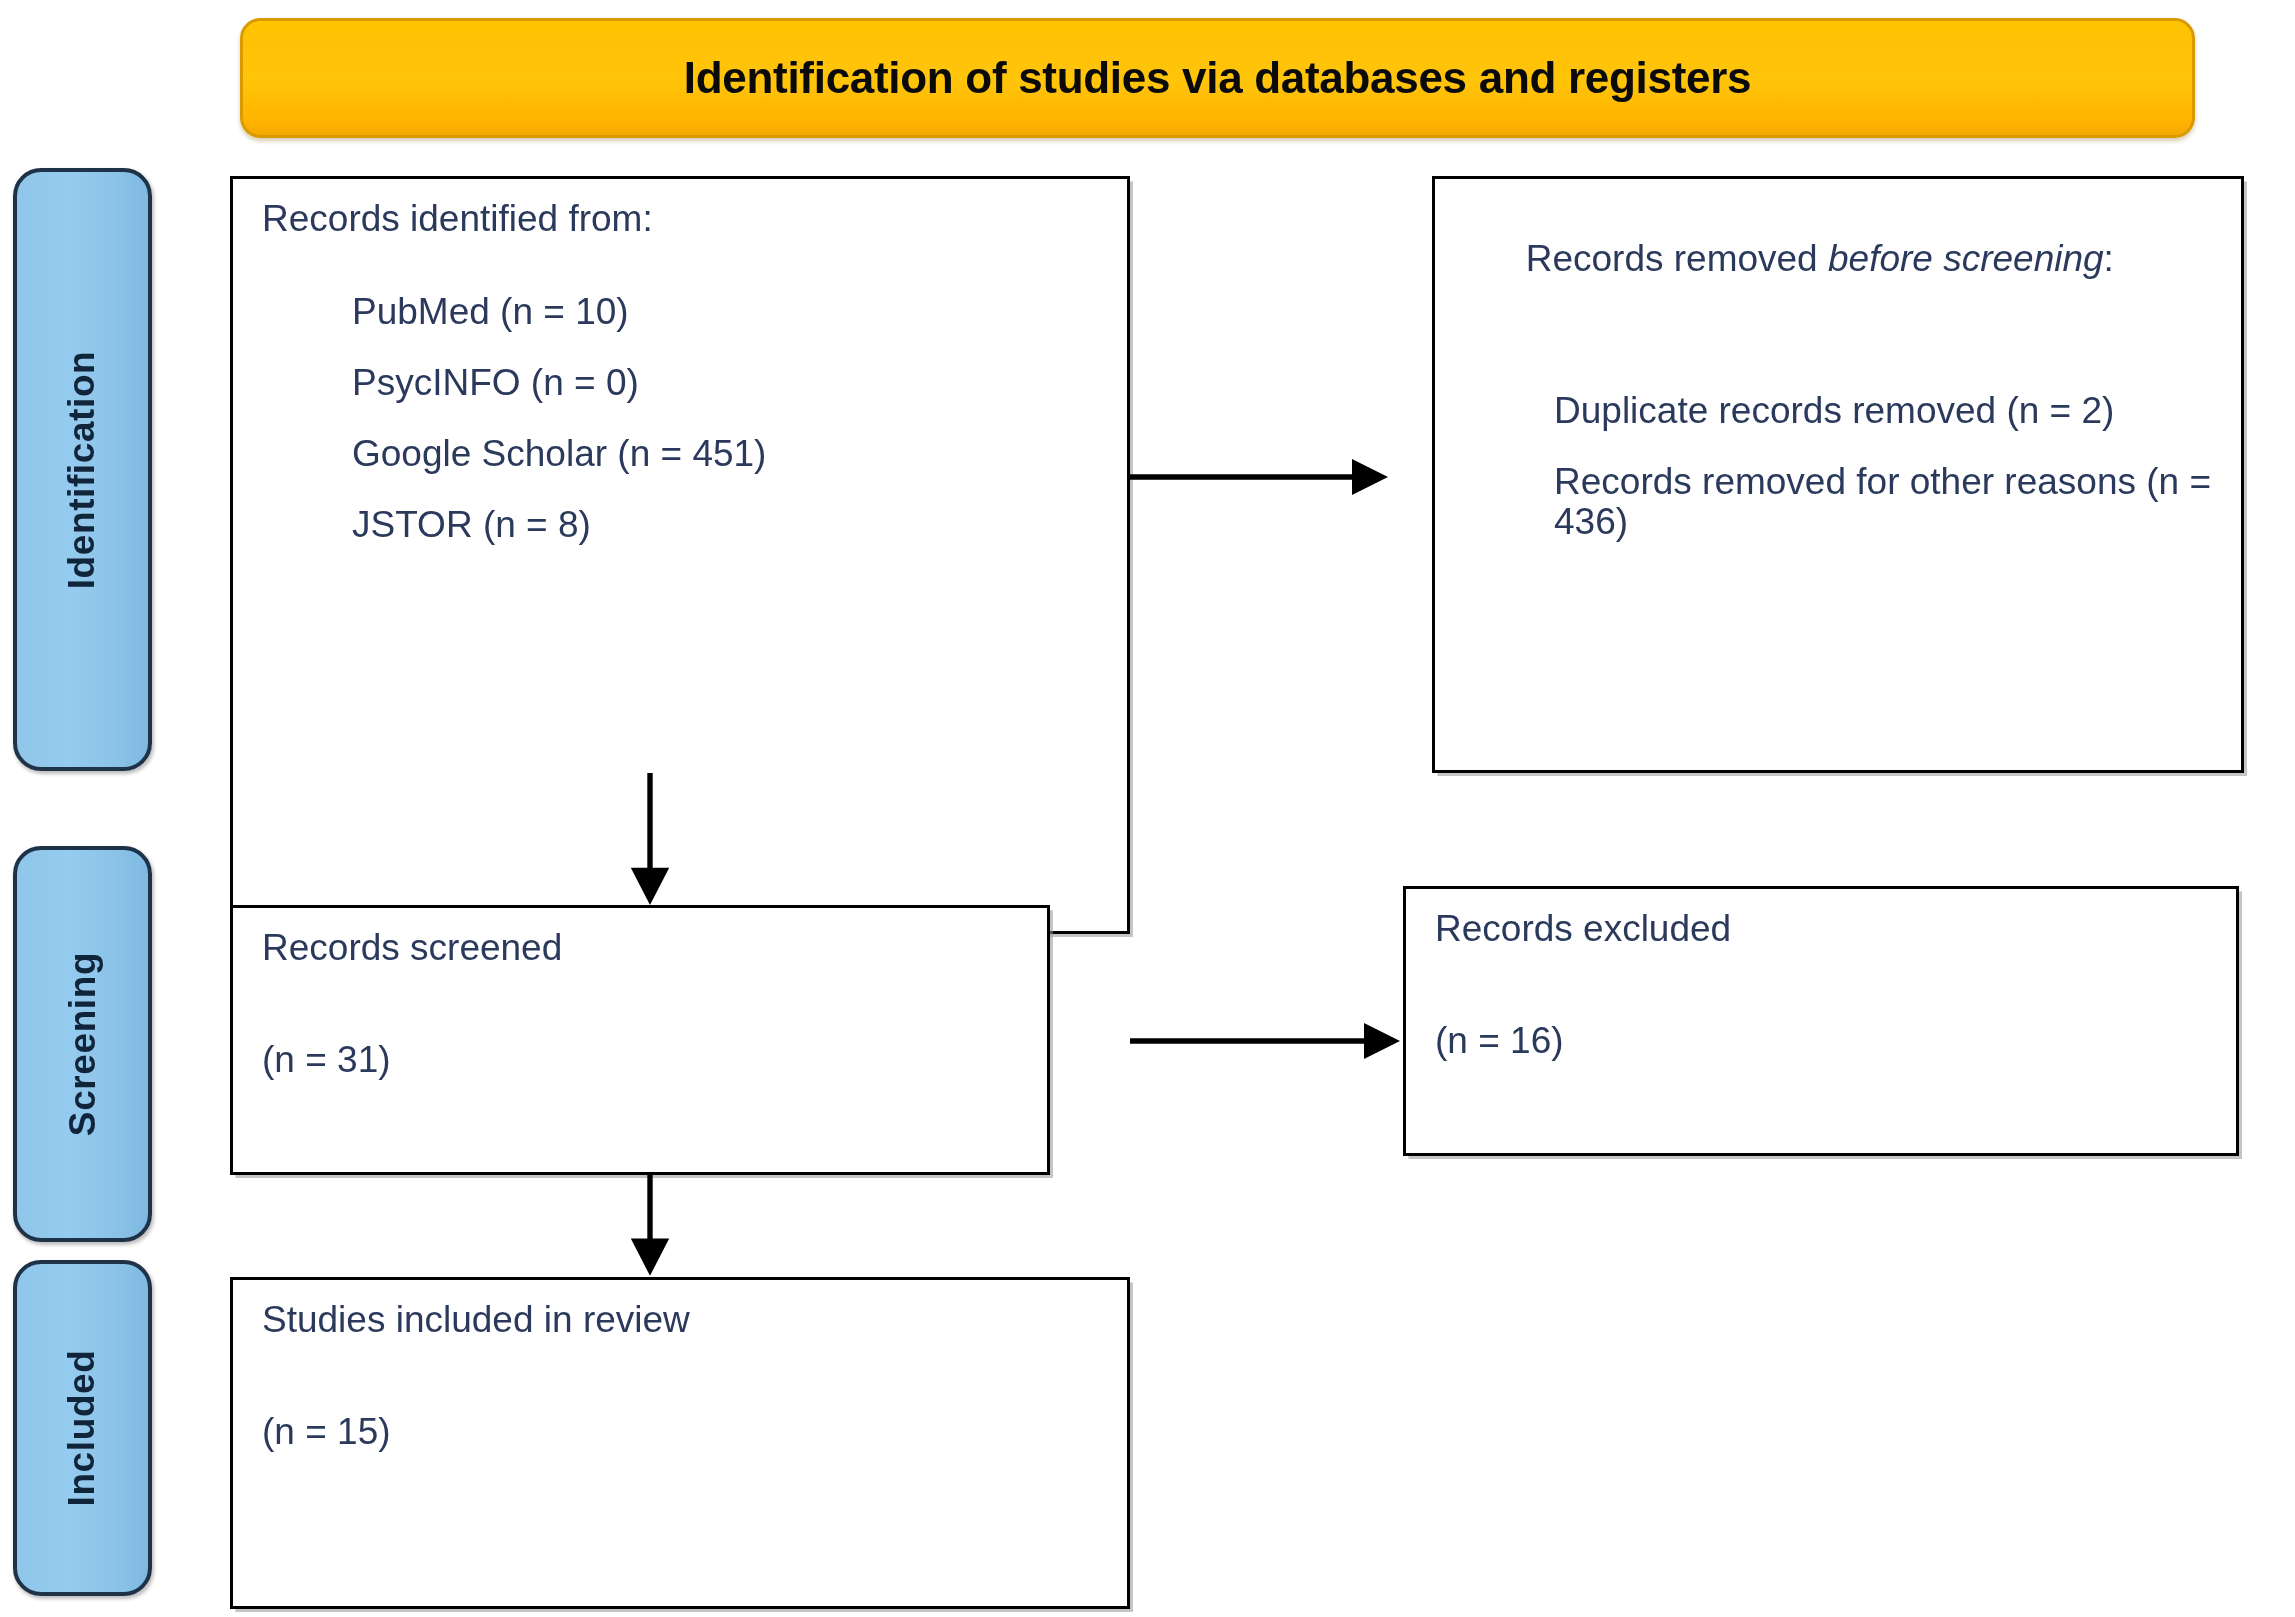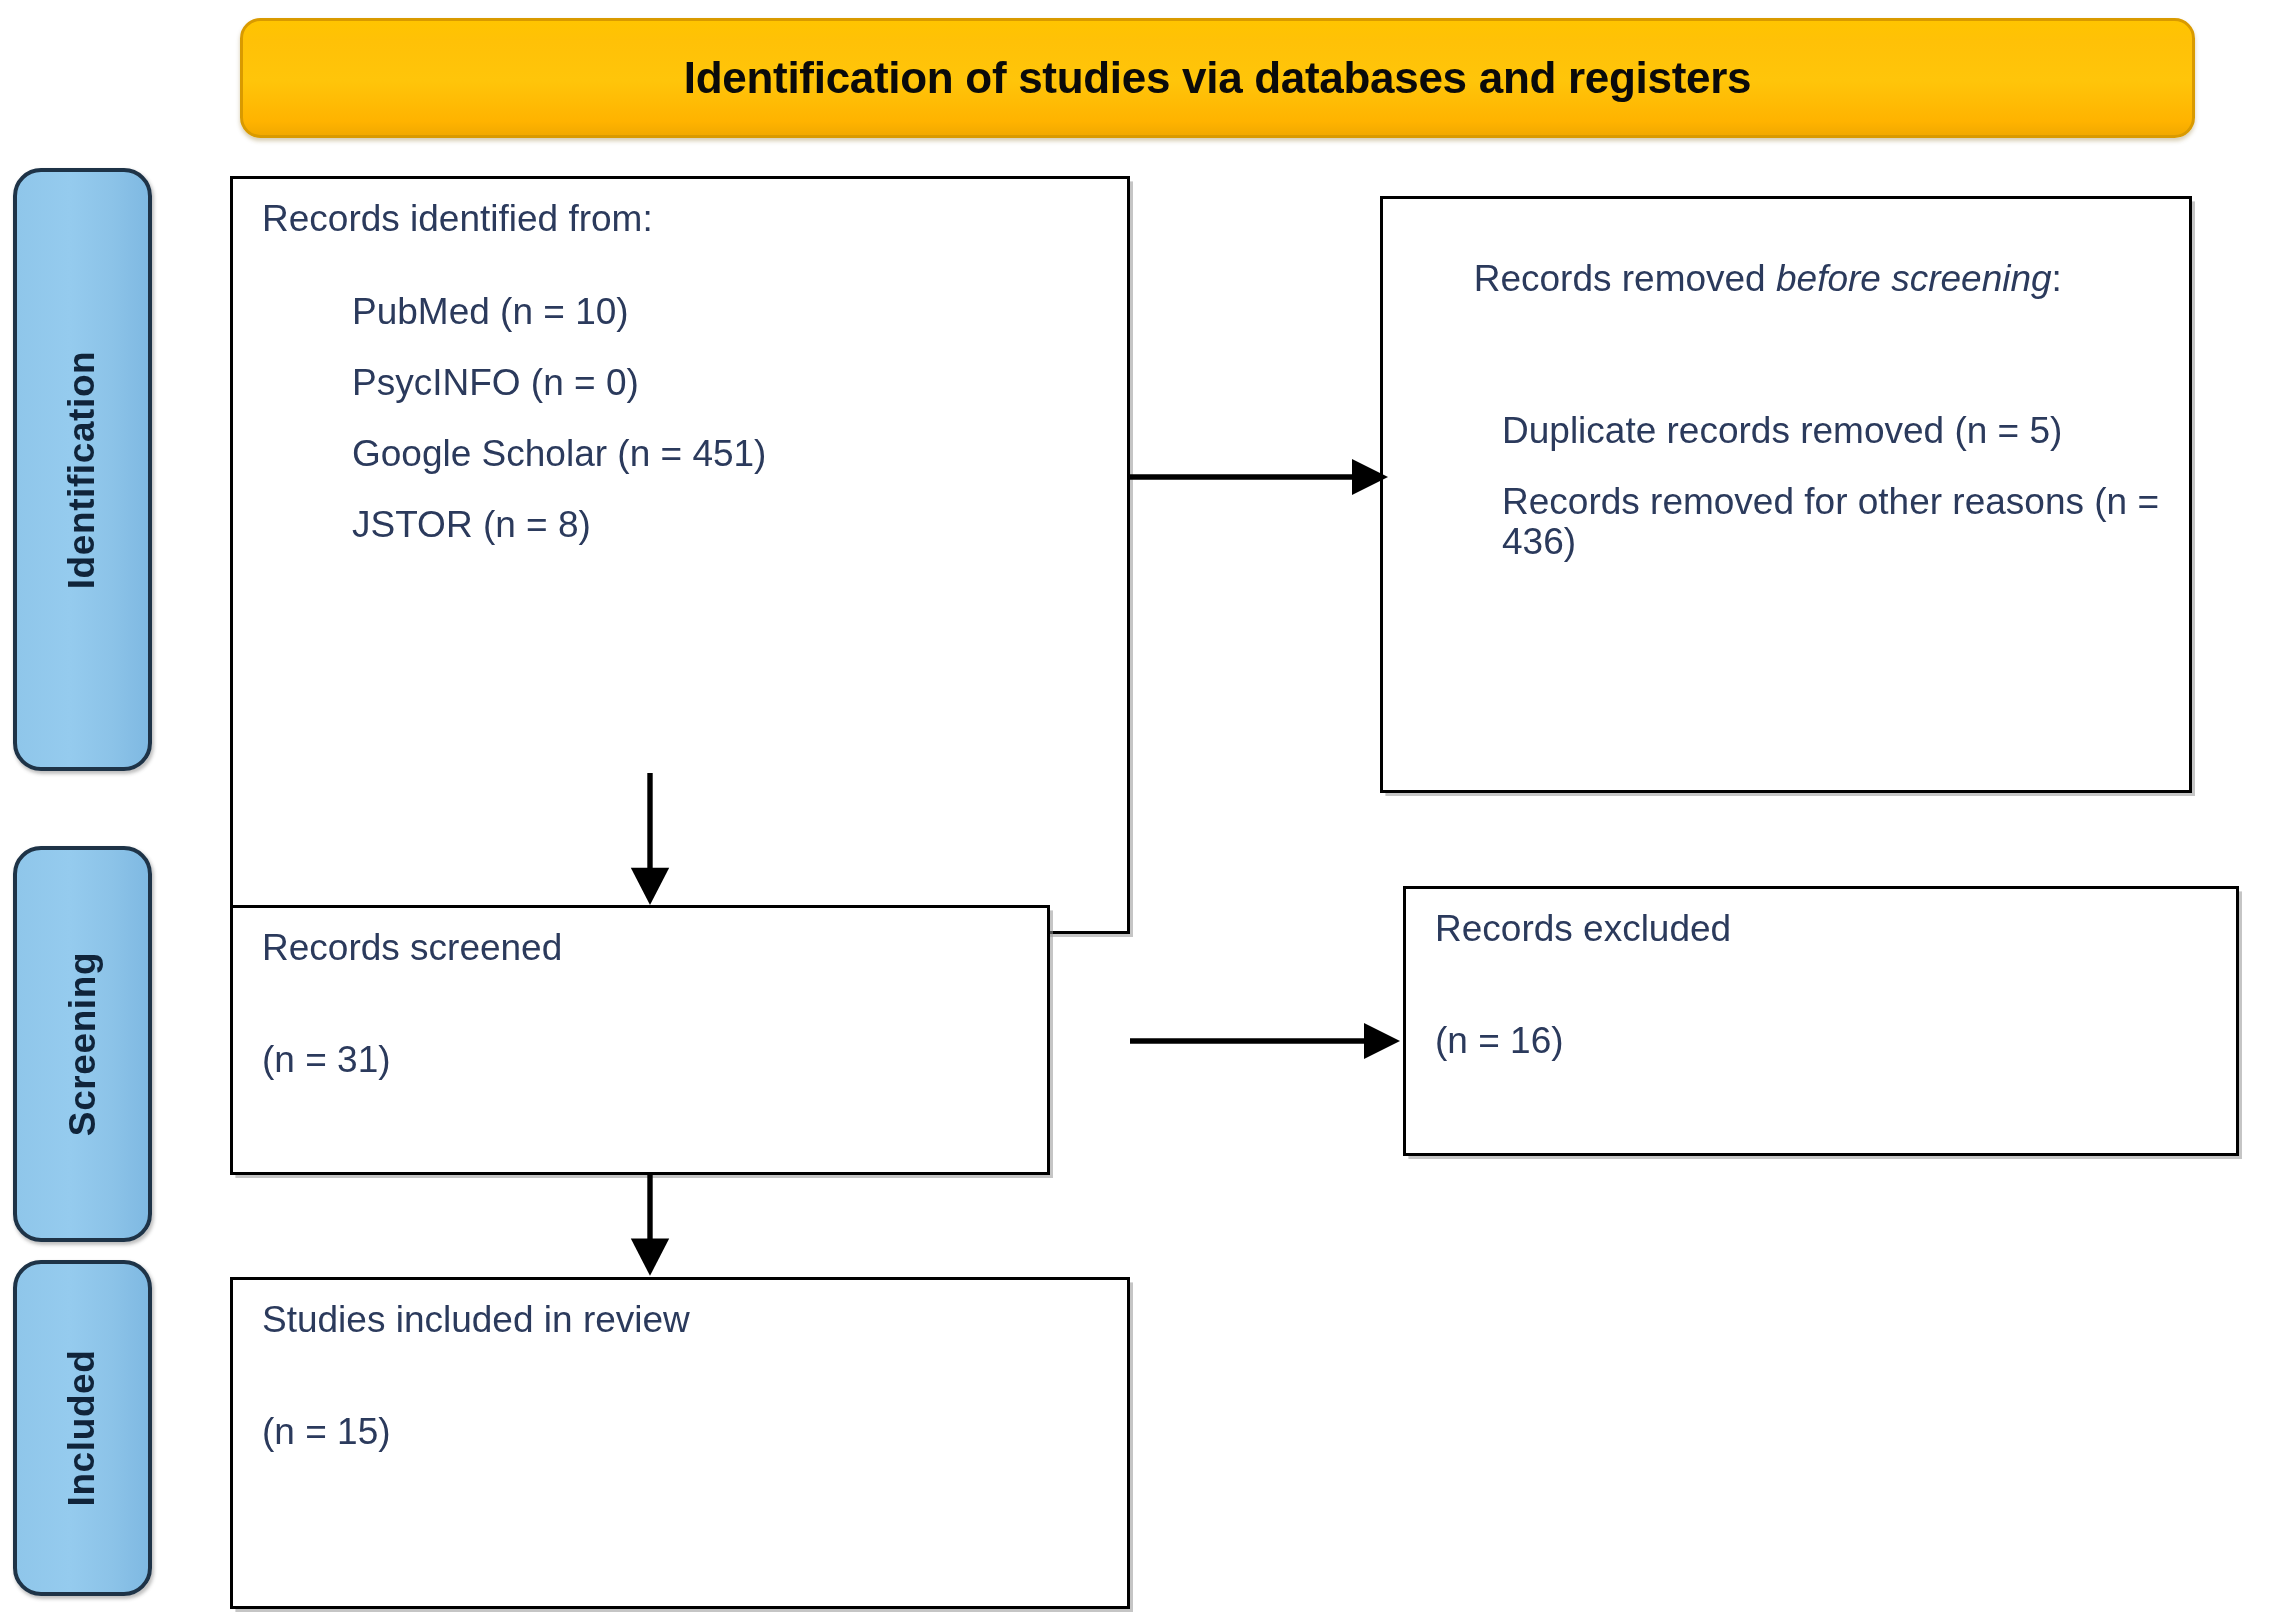--- a/index.html
+++ b/index.html
@@ -95,21 +95,21 @@
     font-style: italic;
   }
   .indent {
     padding-left: 90px;
   }
   .gap-sm { height: 31px; }
   .gap-md { height: 53px; }
   .gap-lg { height: 72px; }
 
   #box-identified { left: 230px;  top: 176px;  width: 900px; height: 758px; }
-  #box-removed    { left: 1380px; top: 176px; width: 812px; height: 597px; margin-top: 20px; }
+  #box-removed    { left: 1432px; top: 176px; width: 812px; height: 597px; }
   #box-screened   { left: 230px;  top: 905px; width: 820px; height: 270px; }
   #box-excluded   { left: 1403px; top: 886px; width: 836px; height: 270px; }
   #box-included   { left: 230px;  top: 1277px; width: 900px; height: 332px; }
 
   
   .conn {
     position: absolute;
   }
   .conn svg { display: block; overflow: visible; }
 </style>
@@ -144,21 +144,21 @@
     <div class="box-text indent">Google Scholar (n = 451)</div>
     <div class="gap-sm"></div>
     <div class="box-text indent">JSTOR (n = 8)</div>
   </div>
 
   <div class="box" id="box-removed">
     <div class="box-text">
       <span>Records removed </span><em>before screening</em><span>:</span>
     </div>
     <div class="gap-lg"></div>
-    <div class="box-text indent">Duplicate records removed (n = 5)</div>
+    <div class="box-text indent">Duplicate records removed (n = 2)</div>
     <div class="gap-sm"></div>
     <div class="box-text indent">Records removed for other reasons (n = 436)</div>
   </div>
 
   <div class="box" id="box-screened">
     <div class="box-text">Records screened</div>
     <div class="gap-lg"></div>
     <div class="box-text">(n = 31)</div>
   </div>
 

